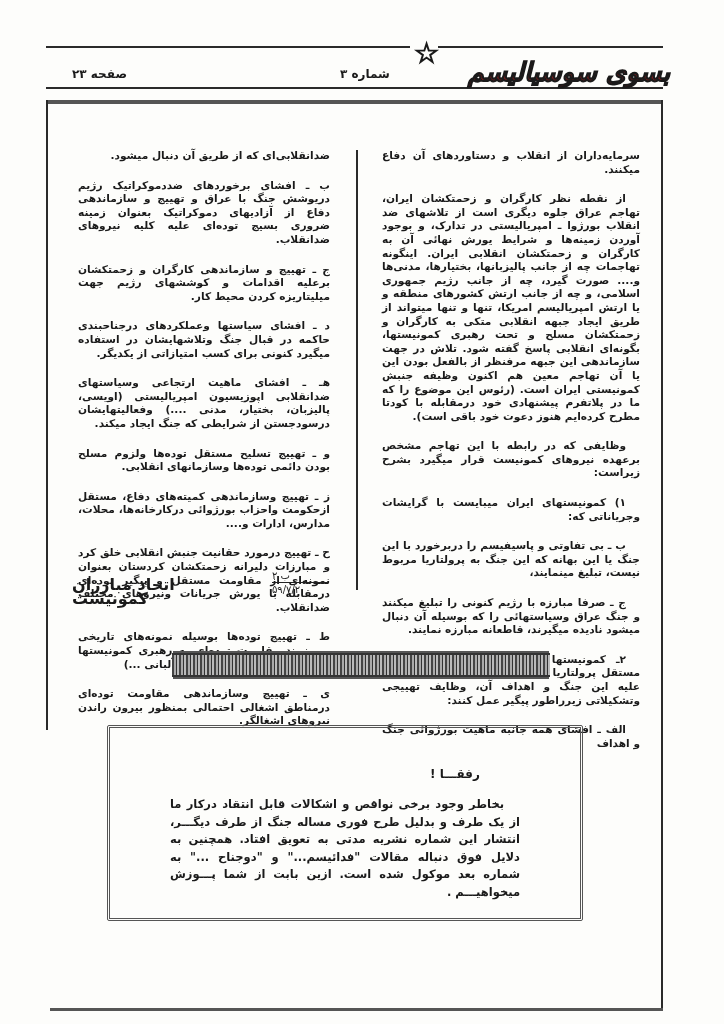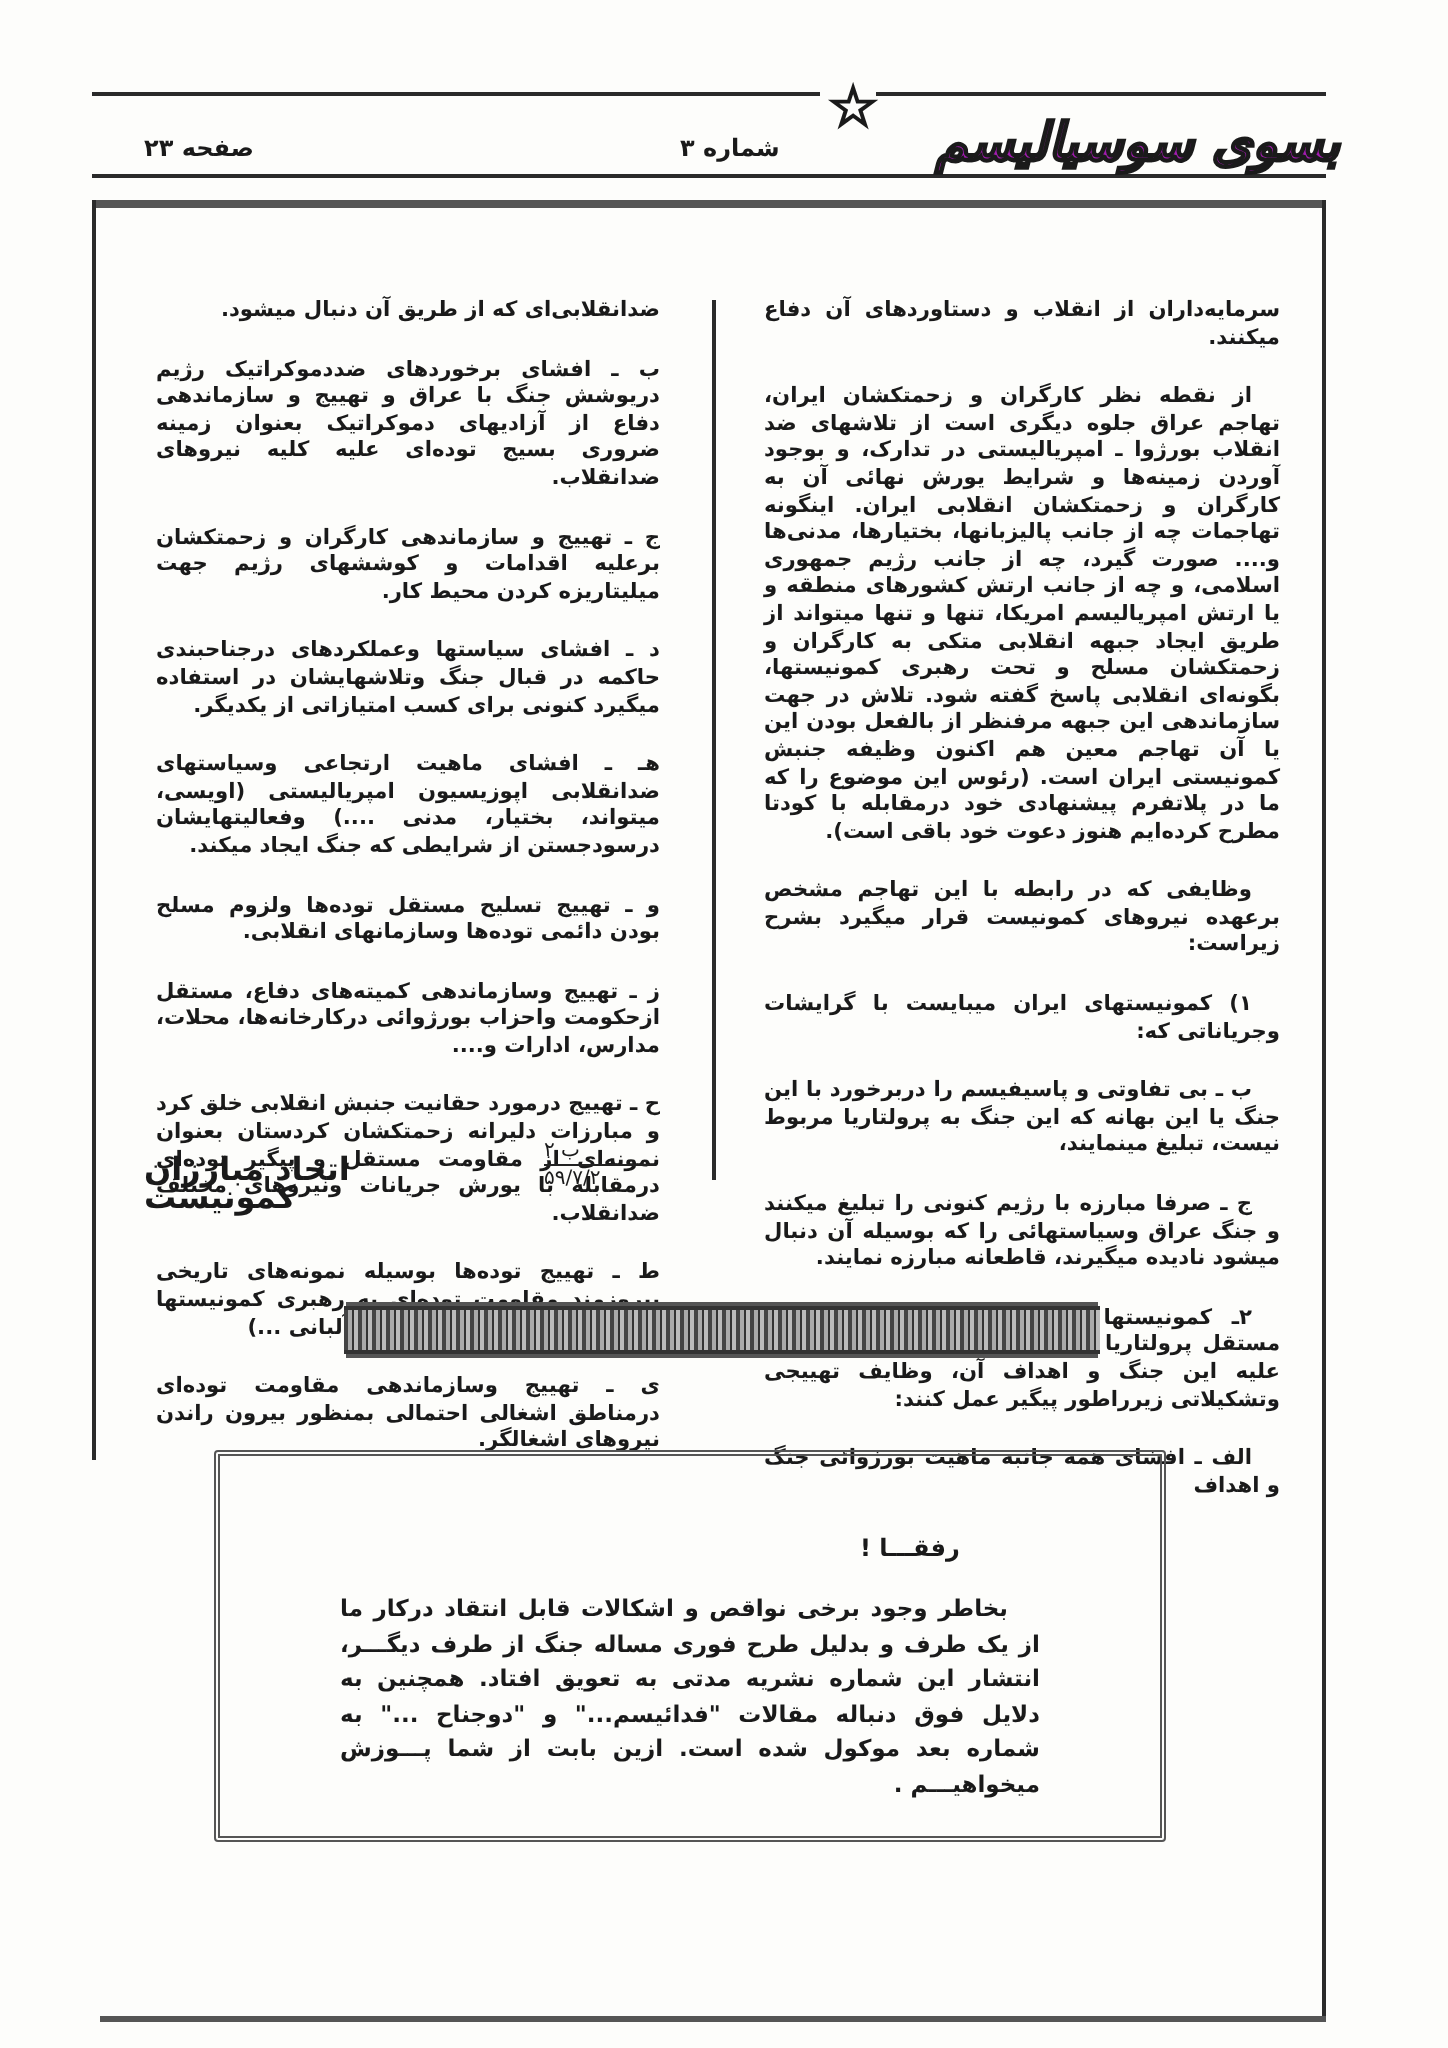--- a/index.html
+++ b/index.html
@@ -9,21 +9,21 @@
     font-family: "DejaVu Sans", sans-serif;
   }
   .abs { position: absolute; }
   .rule { position: absolute; background: #2a2a2a; }
   .txt { direction: rtl; text-align: justify; font-weight: bold; font-size: 10.6px; line-height: 13.6px; }
   .para { margin: 16px; }
   .indent { text-indent: 14px; }
   .masthead-title {
     position: absolute; left: 420px; top: 50px; width: 250px; height: 44px;
     direction: rtl; font-family: "DejaVu Sans", sans-serif; font-weight: bold;
-    font-size: 26px; letter-spacing: 1px; color: #a21caf;
+    font-size: 26px; letter-spacing: 1px; color: #7f1d1d;
     -webkit-text-stroke: 1.3px #1a1a1a; text-align: right; line-height: 44px;
     font-style: italic;
   }
   .meta { position: absolute; direction: rtl; font-size: 12px; font-weight: bold; }
   .star { position: absolute; left: 414px; top: 40px; font-size: 28px; line-height: 28px; color: #fff; -webkit-text-stroke: 1.2px #1a1a1a; }
   .decor-band {
     position: absolute; left: 172px; top: 653px; width: 378px; height: 20px;
     background:
       repeating-linear-gradient(90deg, #444 0 2px, #aaa 2px 4px, #333 4px 5px, #bbb 5px 7px);
     border-top: 2px solid #333; border-bottom: 2px solid #333;
@@ -61,21 +61,21 @@
   <p class="para indent">ج ـ صرفا مبارزه با رژیم کنونی را تبلیغ میکنند و جنگ عراق وسیاستهائی را که بوسیله آن دنبال میشود نادیده میگیرند، قاطعانه مبارزه نمایند.</p>
   <p class="para indent">۲ـ کمونیستها میبایست درجهت ایجاد صف مستقل پرولتاریا وتشکیل جبهه انقلابی درمبارزه علیه این جنگ و اهداف آن، وظایف تهییجی وتشکیلاتی زیرراطور پیگیر عمل کنند:</p>
   <p class="para indent">الف ـ افشای همه جانبه ماهیت بورژوائی جنگ و اهداف</p>
 </div>
 
 <div class="abs txt" style="left:62px;top:133px;width:284px;">
   <p class="para">ضدانقلابی‌ای که از طریق آن دنبال میشود.</p>
   <p class="para">ب ـ افشای برخوردهای ضددموکراتیک رژیم دریوشش جنگ با عراق و تهییج و سازماندهی دفاع از آزادیهای دموکراتیک بعنوان زمینه ضروری بسیج توده‌ای علیه کلیه نیروهای ضدانقلاب.</p>
   <p class="para">ج ـ تهییج و سازماندهی کارگران و زحمتکشان برعلیه اقدامات و کوششهای رژیم جهت میلیتاریزه کردن محیط کار.</p>
   <p class="para">د ـ افشای سیاستها وعملکردهای درجناحبندی حاکمه در قبال جنگ وتلاشهایشان در استفاده میگیرد کنونی برای کسب امتیازاتی از یکدیگر.</p>
-  <p class="para">هـ ـ افشای ماهیت ارتجاعی وسیاستهای ضدانقلابی اپوزیسیون امپریالیستی (اویسی، میتواند، بختیار، مدنی ....) وفعالیتهایشان درسودجستن از شرایطی که جنگ ایجاد میکند.</p>
+  <p class="para">هـ ـ افشای ماهیت ارتجاعی وسیاستهای ضدانقلابی اپوزیسیون امپریالیستی (اویسی، پالیزبان، بختیار، مدنی ....) وفعالیتهایشان درسودجستن از شرایطی که جنگ ایجاد میکند.</p>
   <p class="para">و ـ تهییج تسلیح مستقل توده‌ها ولزوم مسلح بودن دائمی توده‌ها وسازمانهای انقلابی.</p>
   <p class="para">ز ـ تهییج وسازماندهی کمیته‌های دفاع، مستقل ازحکومت واحزاب بورژوائی درکارخانه‌ها، محلات، مدارس، ادارات و....</p>
   <p class="para">ح ـ تهییج درمورد حقانیت جنبش انقلابی خلق کرد و مبارزات دلیرانه زحمتکشان کردستان بعنوان نمونه‌ای از مقاومت مستقل و پیگیر توده‌ای درمقابله با یورش جریانات ونیروهای مختلف ضدانقلاب.</p>
   <p class="para">ط ـ تهییج توده‌ها بوسیله نمونه‌های تاریخی پیروزمند مقاومت توده‌ای به رهبری کمونیستها (نمونه‌هائی چون ویتنام، کره، آلبانی ...)</p>
   <p class="para">ی ـ تهییج وسازماندهی مقاومت توده‌ای درمناطق اشغالی احتمالی بمنظور بیرون راندن نیروهای اشغالگر.</p>
 </div>
 
 <div class="abs txt" style="left:72px;top:578px;font-size:16px;text-align:left;direction:rtl;width:150px;">اتحاد مبارزان کمونیست</div>
 <div class="sig-frac" style="left:272px;top:570px;width:56px;">
   <div style="border-bottom:1.5px solid #222;padding-bottom:1px;">ب ۲</div>

